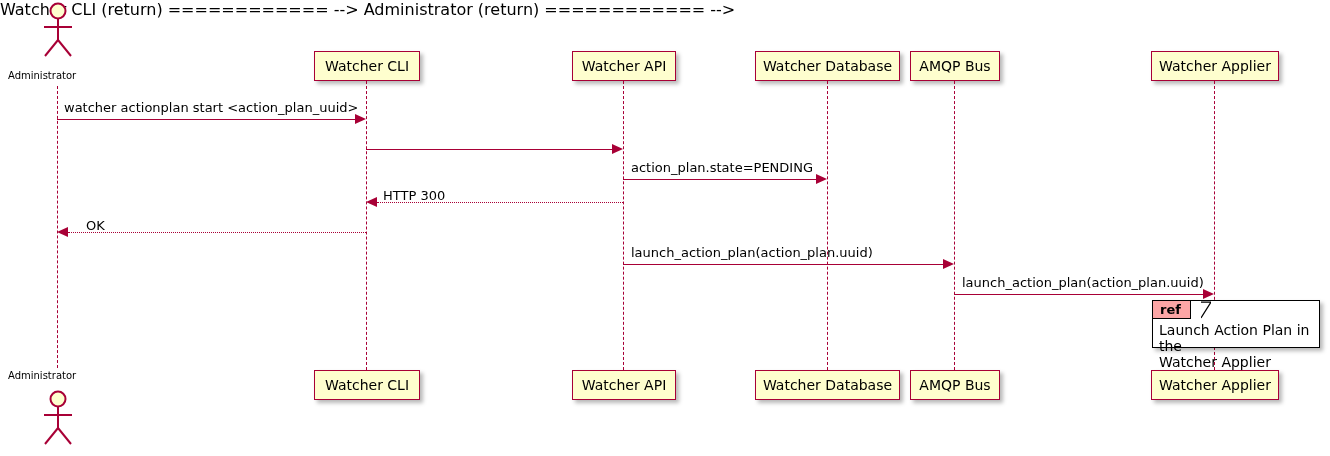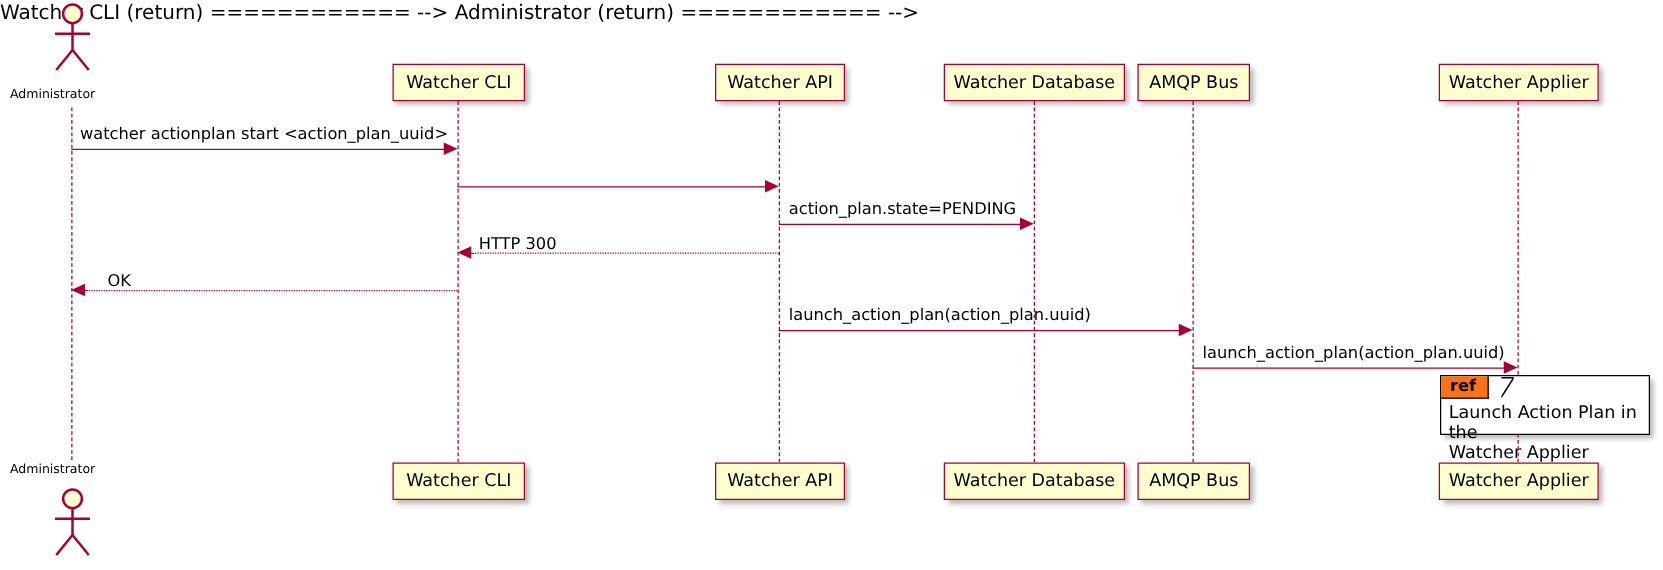--- a/index.html
+++ b/index.html
@@ -93,21 +93,21 @@
     border: 1.5px solid #000000;
     box-shadow: 3px 3px 4px rgba(0,0,0,0.28);
   }
   .ref-tag {
     position: absolute;
     left: 0;
     top: 0;
     box-sizing: border-box;
     height: 18px;
     padding: 0 9px 0 7px;
-    background: #f97316;
+    background: #fca5a5;
     border-right: 1.5px solid #000000;
     border-bottom: 1.5px solid #000000;
     font-size: 13px;
     font-weight: bold;
     color: #000000;
     display: flex;
     align-items: center;
     line-height: 1;
   }
   .ref-tag-corner {

